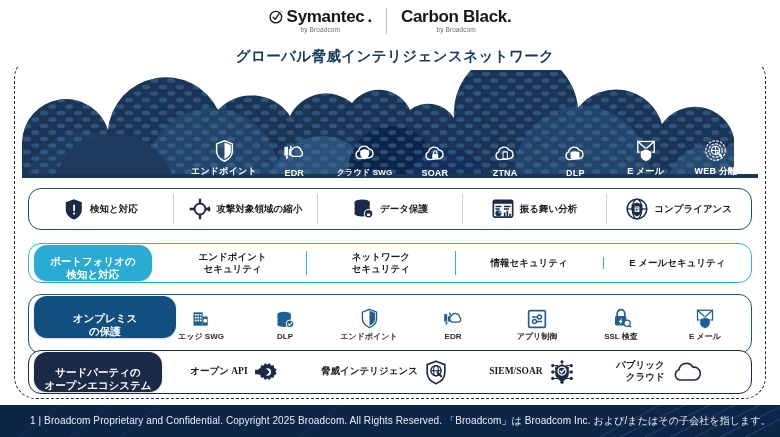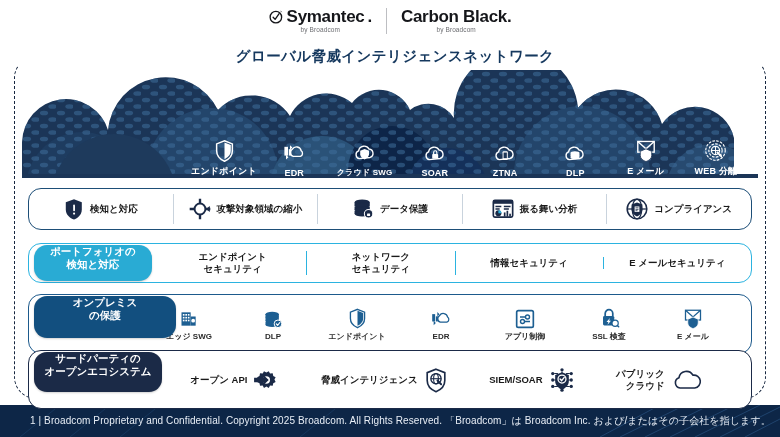--- a/index.html
+++ b/index.html
@@ -58,21 +58,21 @@
   .cloud-item .lb.sm { font-size: 8px; }
 
   
   .row {
     position: absolute; left: 28px; width: 724px; background: #fff;
     border-radius: 13px; z-index: 5;
     display: flex; align-items: center;
   }
   .row-cap {
     position: absolute; left: 34px; border-radius: 13px; z-index: 7;
-    display: flex; align-items: flex-start; justify-content: center; text-align: center;
+    display: flex; align-items: flex-end; justify-content: center; text-align: center;
     color: #fff; font-size: 10.5px; font-weight: bold; line-height: 1.25;
     box-shadow: 0 1px 2px rgba(0,0,0,.18);
   }
 
   
   #row-capabilities { top: 188px; height: 42px; border: 1.2px solid #1d4e77; }
   .cap-cell {
     flex: 1; display: flex; align-items: center; justify-content: center; gap: 6px;
     height: 30px; border-right: 1px solid #c9d3dd;
   }
@@ -83,29 +83,29 @@
   #row-portfolio { top: 243px; height: 40px; border: 1.2px solid #2bb3e0; }
   #cap-portfolio { top: 245px; height: 36px; width: 118px; background: #29abd4; }
   .pf-cells { margin-left: 130px; flex: 1; display: flex; align-items: center; height: 28px; }
   .pf-cell {
     flex: 1; text-align: center; border-right: 1.4px solid #2bb3e0;
     font-size: 9.5px; font-weight: bold; color: #1a1a1a; line-height: 1.3;
   }
   .pf-cell:last-child { border-right: none; }
 
   
-  #row-onprem { top: 294px; height: 60px; border: 1.2px solid #1d5a8c; justify-content: flex-end; }
+  #row-onprem { top: 294px; height: 60px; border: 1.2px solid #1d5a8c; }
   #cap-onprem { top: 296px; height: 42px; width: 142px; background: #124f7f; }
   .op-cells { margin-left: 130px; flex: 1; display: flex; align-items: center; justify-content: space-between; padding-right: 16px; }
   .op-item { width: 84px; text-align: center; }
   .op-item .ic { height: 23px; display: flex; align-items: flex-end; justify-content: center; }
   .op-item .lb { margin-top: 2px; font-size: 8px; font-weight: bold; color: #2b2b2b; white-space: nowrap; }
 
   
-  #row-thirdparty { top: 350px; height: 59px; border: 1.2px solid #1b2a47; }
+  #row-thirdparty { top: 350px; height: 44px; border: 1.2px solid #1b2a47; font-family: Liberation Serif, serif; }
   #cap-thirdparty { top: 352px; height: 40px; width: 128px; background: #1b2a47; }
   .tp-cells { margin-left: 140px; flex: 1; display: flex; align-items: center; justify-content: space-around; padding-right: 24px; }
   .tp-item { display: flex; align-items: center; gap: 7px; }
   .tp-item .lb { font-size: 9.5px; font-weight: bold; color: #1a1a1a; line-height: 1.25; text-align: right; white-space: nowrap; }
 
   
   .footer {
     position: absolute; left: 0; bottom: 0; width: 780px; height: 32px;
     background: #0d2647; overflow: hidden;
   }

